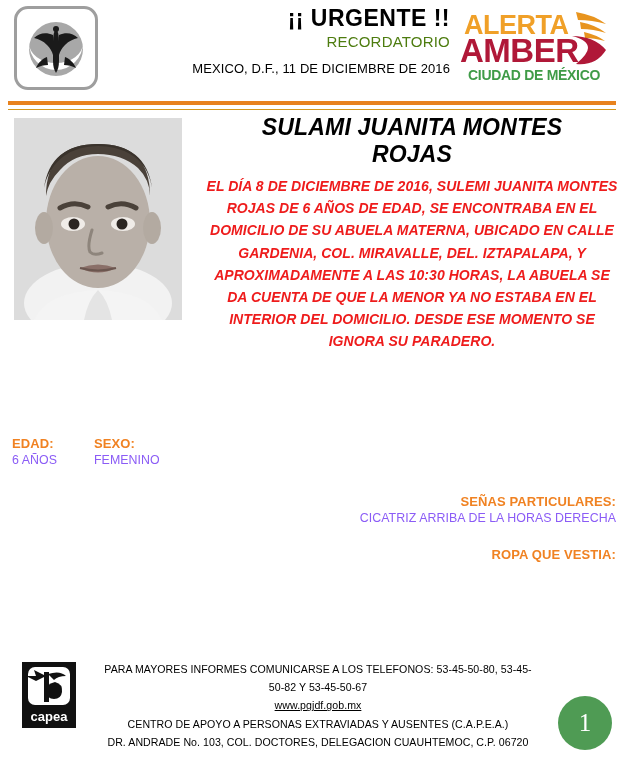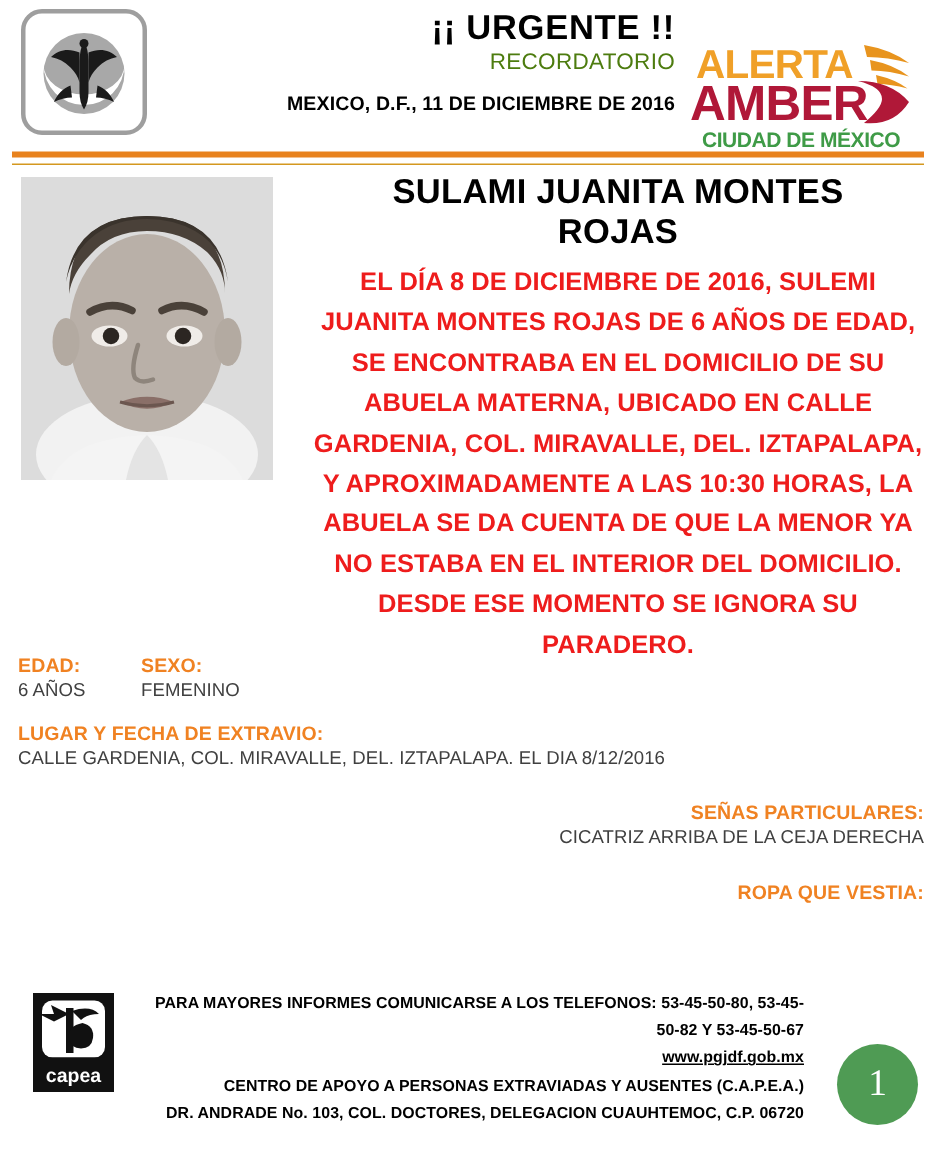--- a/index.html
+++ b/index.html
@@ -51,30 +51,30 @@
   }
   .recordatorio {
     font-size: 15px;
     font-weight: normal;
     color: #4d7c0f;
     margin-top: 3px;
     letter-spacing: 0.2px;
   }
   .city-date {
     font-size: 13px;
-    font-weight: bold;
+    font-weight: normal;
     color: #000000;
     margin-top: 11px;
     letter-spacing: 0.1px;
   }
 
   .amber-logo {
     position: absolute;
     right: 8px;
-    top: 24px;
+    top: 6px;
     width: 156px;
     height: 80px;
   }
   .amber-logo svg { display: block; }
 
   .rule-thick {
     position: absolute;
     left: 8px;
     top: 101px;
     width: 608px;
@@ -90,20 +90,21 @@
     background: #d4981f;
   }
 
   
   .main {
     position: absolute;
     left: 0;
     top: 114px;
     width: 624px;
     height: 300px;
+    font-style: italic;
   }
   .photo-wrap {
     position: absolute;
     left: 14px;
     top: 4px;
     width: 168px;
     height: 202px;
     overflow: hidden;
     background: #d8d8d8;
   }
@@ -119,21 +120,21 @@
   .victim-name {
     font-size: 23px;
     font-weight: bold;
     color: #000000;
     line-height: 1.18;
     letter-spacing: 0.2px;
     padding: 0 16px;
   }
   .alert-body {
     margin-top: 7px;
-    font-size: 17px;
+    font-size: 14px;
     font-weight: bold;
     color: #ee1c1c;
     line-height: 1.58;
     letter-spacing: 0.05px;
   }
 
   
   .details {
     position: absolute;
     left: 12px;
@@ -142,21 +143,21 @@
   }
   .field-label {
     font-size: 13px;
     font-weight: bold;
     color: #f08222;
     letter-spacing: 0.1px;
   }
   .field-value {
     font-size: 12.4px;
     font-weight: normal;
-    color: #404040;
+    color: #8b5cf6;
     margin-top: 2px;
     letter-spacing: 0.05px;
   }
   .row-two {
     position: relative;
     height: 36px;
     margin-top: 20px;
   }
   .col-a { position: absolute; left: 0; top: 0; }
   .col-b { position: absolute; left: 82px; top: 0; }
@@ -178,23 +179,23 @@
     width: 54px;
     height: 50px;
   }
   .capea-logo svg { display: block; }
 
   .footer-text {
     position: absolute;
     left: 100px;
     top: 8px;
     width: 436px;
-    text-align: right;
+    text-align: center;
     font-size: 10.6px;
-    font-weight: bold;
+    font-weight: normal;
     color: #000000;
     line-height: 1.72;
     letter-spacing: 0.05px;
   }
   .footer-url {
     text-decoration: underline;
   }
   .page-badge {
     position: absolute;
     right: 12px;
@@ -289,28 +290,24 @@
     <div class="col-a">
       <div class="field-label">EDAD:</div>
       <div class="field-value">6 AÑOS</div>
     </div>
     <div class="col-b">
       <div class="field-label">SEXO:</div>
       <div class="field-value">FEMENINO</div>
     </div>
   </div>
 
-  <div class="field-block">
-    <div class="field-label">LUGAR Y FECHA DE EXTRAVIO:</div>
-    <div class="field-value">CALLE GARDENIA, COL. MIRAVALLE, DEL. IZTAPALAPA. EL DIA 8/12/2016</div>
-  </div>
 
   <div class="field-block gap">
     <div class="field-label">SEÑAS PARTICULARES:</div>
-    <div class="field-value">CICATRIZ ARRIBA DE LA CEJA DERECHA</div>
+    <div class="field-value">CICATRIZ ARRIBA DE LA HORAS DERECHA</div>
   </div>
 
   <div class="field-block gap">
     <div class="field-label">ROPA QUE VESTIA:</div>
   </div>
 </div>
 
 <div class="footer">
 
   <div class="capea-logo">

